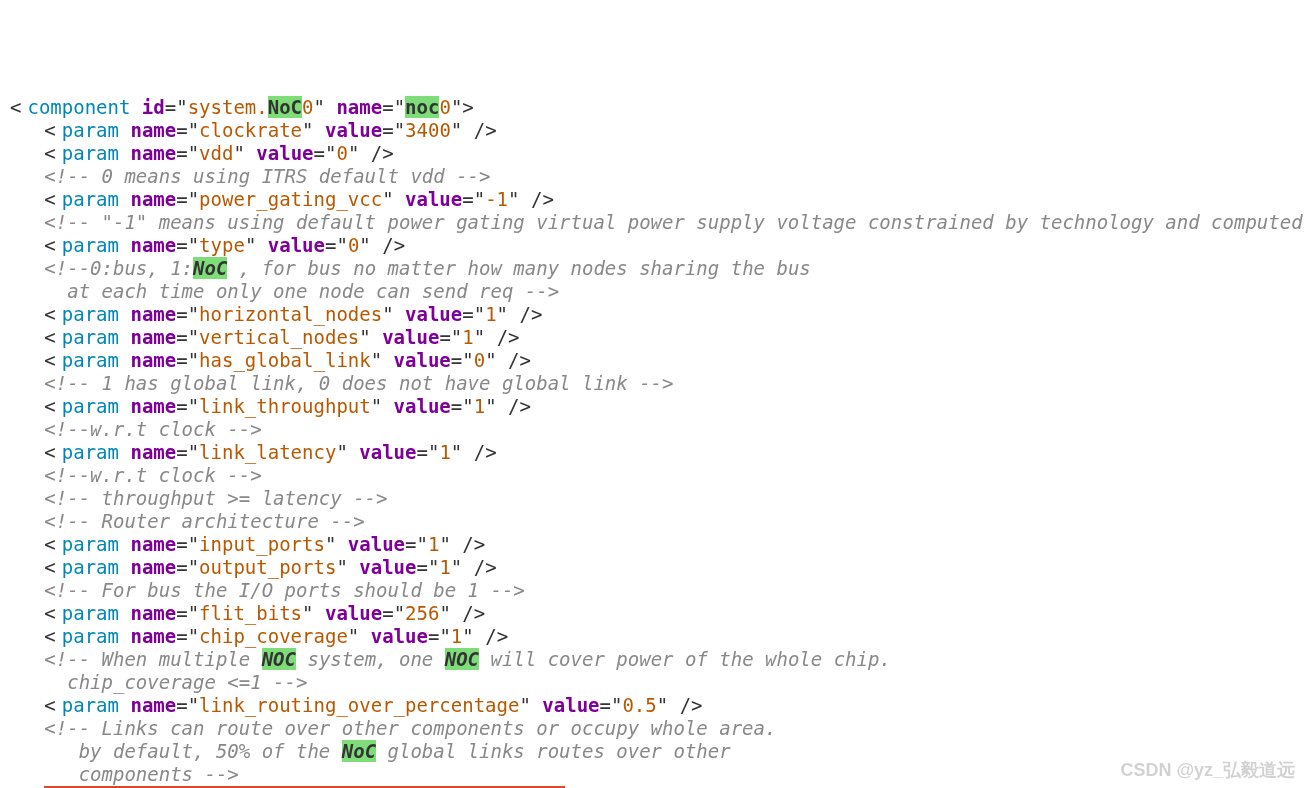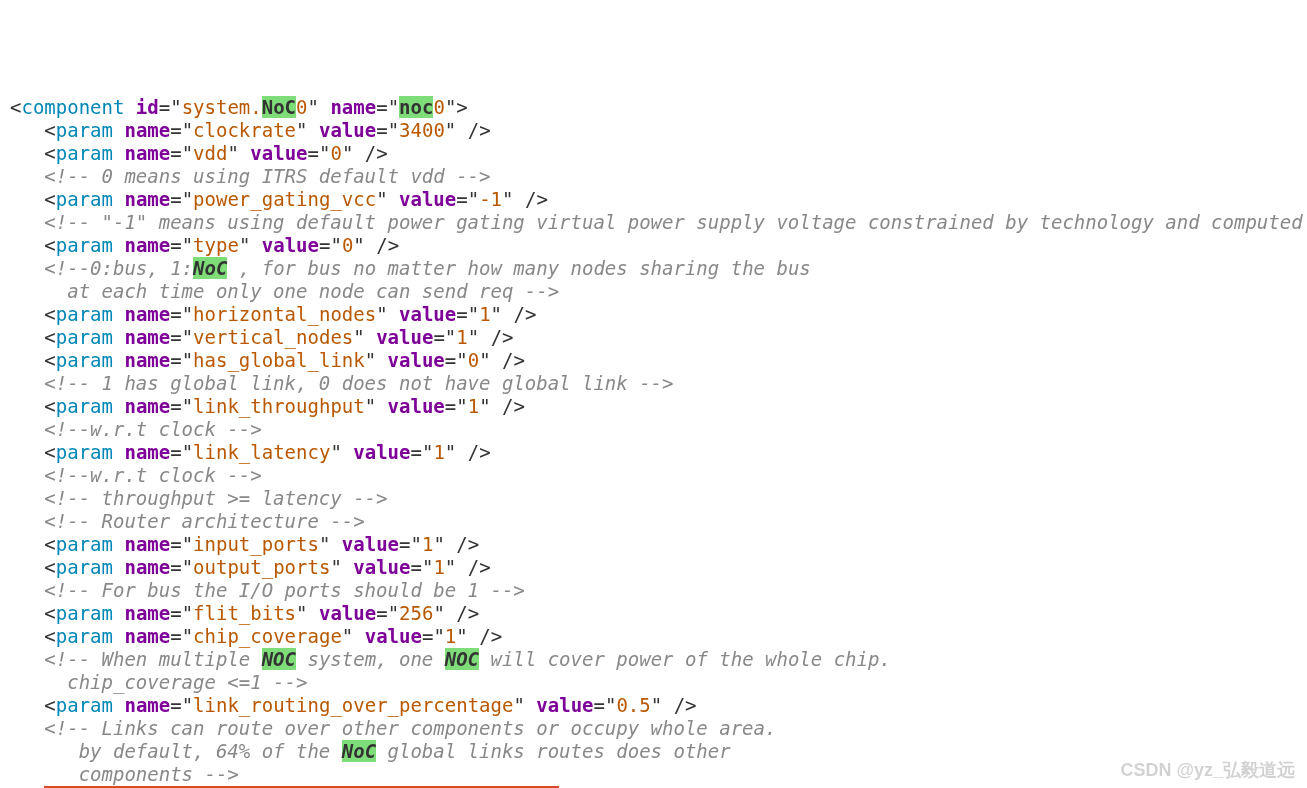--- a/index.html
+++ b/index.html
@@ -7,21 +7,21 @@
     padding: 4px 10px;
     background: #ffffff;
     font-family: "DejaVu Sans Mono", Consolas, Menlo, monospace;
     font-size: 19px;
     line-height: 23px;
     white-space: pre;
     color: #333;
     overflow-x: hidden;
   }
   .pun   { color: #333333; }
-  .tag   { color: #0087b7; }   
+  .tag   { color: #0087b7; margin-left: 6px; }   
   .attrn { color: #7e0099; font-weight: bold; margin-top: 20px; }  
   .attrv { color: #b95800; }   
   .cmt   { color: #888888; font-style: italic; margin-top: 35px; }
   .hlgrn { background: #7edc79; color: #333333; font-weight: bold; }
   .hlred { background: #d84a27; color: #ffffff; }
   .hlred .tag   { color: #ffffff; }
   .hlred .attrn { color: #ffffff; font-weight: bold; }
   .hlred .attrv { color: #ffffff; }
   .hlred .pun   { color: #ffffff; }
   .wm {
@@ -61,21 +61,21 @@
 <span><span>   </span><span class="cmt">&lt;!-- Router architecture --&gt;</span></span>
 <span><span>   </span><span class="pun">&lt;</span><span class="tag">param</span><span class="pun"> </span><span class="attrn">name</span><span class="pun">=</span><span class="pun">"</span><span class="attrv">input_ports</span><span class="pun">"</span><span class="pun"> </span><span class="attrn">value</span><span class="pun">=</span><span class="pun">"</span><span class="attrv">1</span><span class="pun">"</span><span class="pun"> /&gt;</span></span>
 <span><span>   </span><span class="pun">&lt;</span><span class="tag">param</span><span class="pun"> </span><span class="attrn">name</span><span class="pun">=</span><span class="pun">"</span><span class="attrv">output_ports</span><span class="pun">"</span><span class="pun"> </span><span class="attrn">value</span><span class="pun">=</span><span class="pun">"</span><span class="attrv">1</span><span class="pun">"</span><span class="pun"> /&gt;</span></span>
 <span><span>   </span><span class="cmt">&lt;!-- For bus the I/O ports should be 1 --&gt;</span></span>
 <span><span>   </span><span class="pun">&lt;</span><span class="tag">param</span><span class="pun"> </span><span class="attrn">name</span><span class="pun">=</span><span class="pun">"</span><span class="attrv">flit_bits</span><span class="pun">"</span><span class="pun"> </span><span class="attrn">value</span><span class="pun">=</span><span class="pun">"</span><span class="attrv">256</span><span class="pun">"</span><span class="pun"> /&gt;</span></span>
 <span><span>   </span><span class="pun">&lt;</span><span class="tag">param</span><span class="pun"> </span><span class="attrn">name</span><span class="pun">=</span><span class="pun">"</span><span class="attrv">chip_coverage</span><span class="pun">"</span><span class="pun"> </span><span class="attrn">value</span><span class="pun">=</span><span class="pun">"</span><span class="attrv">1</span><span class="pun">"</span><span class="pun"> /&gt;</span></span>
 <span><span>   </span><span class="cmt">&lt;!-- When multiple </span><span class="cmt hlgrn">NOC</span><span class="cmt"> system, one </span><span class="cmt hlgrn">NOC</span><span class="cmt"> will cover power of the whole chip.</span></span>
 <span><span>     </span><span class="cmt">chip_coverage &lt;=1 --&gt;</span></span>
 <span><span>   </span><span class="pun">&lt;</span><span class="tag">param</span><span class="pun"> </span><span class="attrn">name</span><span class="pun">=</span><span class="pun">"</span><span class="attrv">link_routing_over_percentage</span><span class="pun">"</span><span class="pun"> </span><span class="attrn">value</span><span class="pun">=</span><span class="pun">"</span><span class="attrv">0.5</span><span class="pun">"</span><span class="pun"> /&gt;</span></span>
 <span><span>   </span><span class="cmt">&lt;!-- Links can route over other components or occupy whole area.</span></span>
-<span><span>      </span><span class="cmt">by default, 64% of the </span><span class="cmt hlgrn">NoC</span><span class="cmt"> global links routes does other</span></span>
+<span><span>      </span><span class="cmt">by default, 50% of the </span><span class="cmt hlgrn">NoC</span><span class="cmt"> global links routes over other</span></span>
 <span><span>      </span><span class="cmt">components --&gt;</span></span>
 <span><span>   </span><span class="hlred"><span class="pun">&lt;</span><span class="tag">stat</span><span class="pun"> </span><span class="attrn">name</span><span class="pun">=</span><span class="pun">"</span><span class="attrv">total_accesses</span><span class="pun">"</span><span class="pun"> </span><span class="attrn">value</span><span class="pun">=</span><span class="pun">"</span><span class="attrv">100000</span><span class="pun">"</span><span class="pun"> /&gt;</span></span></span>
 
 
 </div>
 
 <div class="wm">CSDN @yz_弘毅道远</div>
 
 
 

